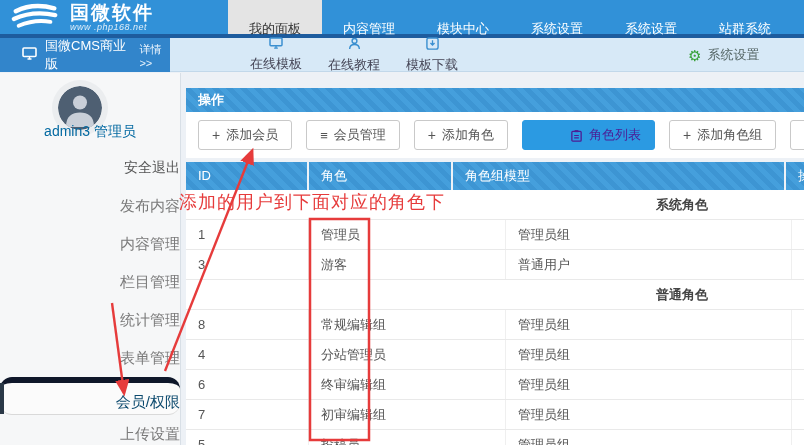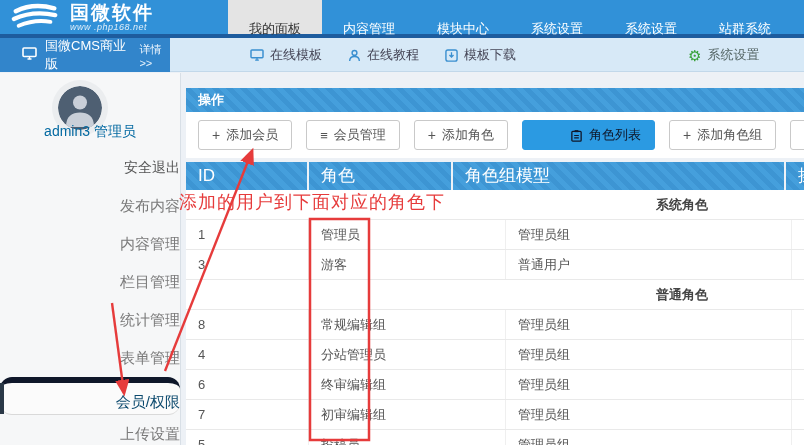--- a/index.html
+++ b/index.html
@@ -20,21 +20,21 @@
   .nav-tab.active { background:#e4e4e4; color:#333; }
   
   #subbar { position:absolute; left:0; top:38px; width:804px; height:34px;
     background:#d7e9f7; border-bottom:1px solid #c2d8ea; }
   #product-seg { position:absolute; left:0; top:0; width:170px; height:34px; background:#3285cb;
     display:flex; align-items:center; gap:8px; padding-left:22px; color:#fff; cursor:pointer; }
   #product-seg .mon { color:#fff; }
   #product-name { font-size:13px; }
   #product-more { font-size:11px; color:#eaf4fd; margin-left:4px; }
   #sub-links { position:absolute; left:250px; top:0; height:34px; display:flex; align-items:center; gap:26px; }
-  .sub-link { display:flex; align-items:center; gap:6px; color:#445; cursor:pointer; }
+  .sub-link { display:flex; align-items:center; gap:6px; color:#445; cursor:pointer;flex-direction:column; }
   .sub-link .ic { color:#3a8fd0; display:flex; }
   #sys-settings { position:absolute; left:688px; top:0; height:34px; display:flex; align-items:center; gap:6px; cursor:pointer; color:#566; }
   #gear { color:#3aa23a; font-size:15px; line-height:15px; }
   
   #sidebar { position:absolute; left:0; top:73px; width:181px; height:372px;
     background:#f6f7f8; border-right:1px solid #d8dfe6; }
   #avatar { position:absolute; left:58px; top:13px; width:44px; height:44px; border-radius:50%;
     box-shadow:0 0 0 6px rgba(120,130,140,.08); cursor:pointer; }
   #user-name { position:absolute; left:0; top:50px; width:180px; text-align:center; color:#0369a1; font-size:14px; }
   #logout { position:absolute; left:0; top:86px; width:180px; text-align:right; color:#555; font-size:14px; cursor:pointer; }
@@ -43,26 +43,26 @@
   .side-item.active { background:#fbfbfb; color:#0c4a6e; border-top:6px solid #0f172a; border-bottom:1px solid #d9d9d9;border-radius:12px; }
   .side-item.active::before { content:""; position:absolute; left:0; top:0; bottom:0; width:4px; background:#2a3847; }
   
   .striped-blue { background:repeating-linear-gradient(45deg,#459fdc,#459fdc 5px,#3d95d3 5px,#3d95d3 10px); }
   #op-panel { position:absolute; left:186px; top:88px; width:992px; }
   #op-header { height:24px; line-height:24px; padding-left:12px; color:#fff; font-weight:bold; font-size:13px; }
   #op-body { background:#fff; height:46px; display:flex; align-items:center; padding-left:12px; gap:14px; }
   .btn { height:30px; padding:0 13px; border:1px solid #c9c9c9; border-radius:3px; background:#fff;
     color:#555; font-size:13px; display:inline-flex; align-items:center; gap:6px; cursor:pointer; white-space:nowrap;
     font-family:"Liberation Sans", sans-serif; }
-  .btn.active { background:#2b9ae2; border-color:#2b9ae2; color:#0f172a;padding-left:47px; }
+  .btn.active { background:#2b9ae2; border-color:#2b9ae2; color:#4c1d95;padding-left:47px; }
   .btn .bic { display:flex; align-items:center; font-size:13px; }
   
   #role-table { position:absolute; left:186px; top:162px; width:992px; }
   #thead { display:grid; grid-template-columns:123px 144px 333px 1fr; height:28px; }
-  .th { line-height:28px; padding-left:12px; color:#fff; font-size:17px; border-right:2px solid #eef2f7; }
+  .th { line-height:28px; padding-left:12px; color:#fff; font-size:13px; border-right:2px solid #eef2f7; }
   .th:last-child { border-right:none; }
   .row { display:grid; grid-template-columns:123px 197px 286px 1fr; height:30px; background:#fff; border-bottom:1px solid #e9e9e9; }
   .td { line-height:29px; padding-left:12px; color:#555; font-size:13px; border-right:1px solid #efefef; overflow:hidden; }
   .td:last-child { border-right:none; }
   .row-group { height:30px; line-height:29px; background:#fff; border-bottom:1px solid #e9e9e9;
     text-align:center; font-weight:bold; color:#444; font-size:13px; }
   
   #annot-svg { position:absolute; left:0; top:0; width:804px; height:445px; z-index:40; pointer-events:none; }
   #red-note { position:absolute; left:179px; top:190px; z-index:45; color:#e63b3b; font-size:18px;
     letter-spacing:1px; font-family:"DejaVu Serif", serif; pointer-events:none; }

